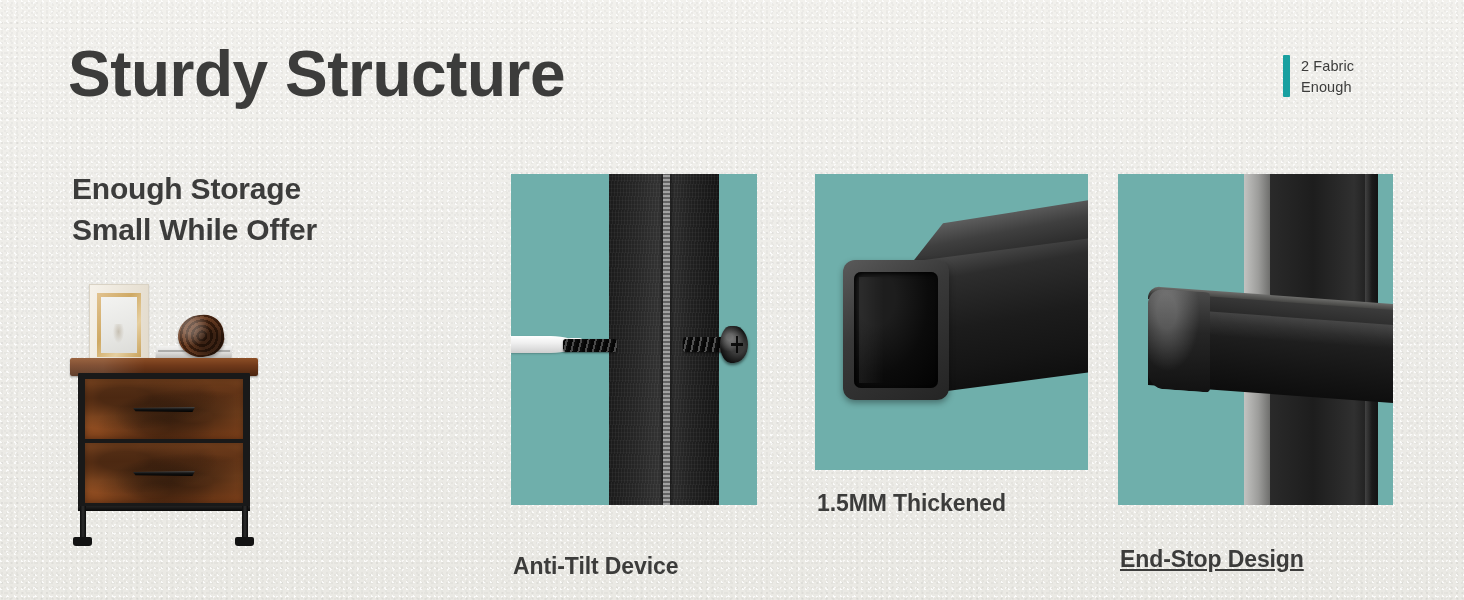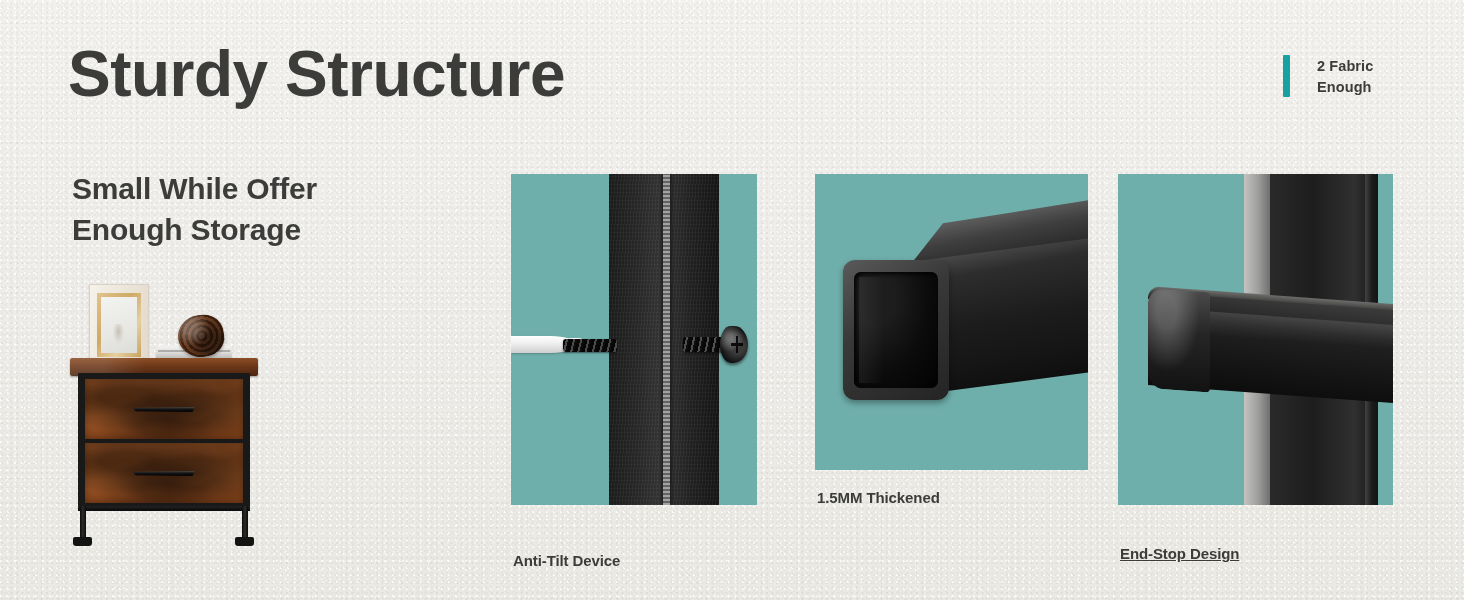--- a/index.html
+++ b/index.html
@@ -53,27 +53,26 @@
     align-items: stretch;
     gap: 11px;
   }
   #badge .bar {
     width: 7px;
     background: #19a0a0;
     border-radius: 1px;
   }
   #badge .txt {
     font-size: 14.5px;
-    font-weight: bold;
+    font-weight: normal;
     color: #3c3c3b;
     line-height: 1.42;
     letter-spacing: .1px;
     padding-top: 1px;
     white-space: nowrap;
-    margin-left: 16px;
   }
 
   
   #subtitle {
     position: absolute;
     left: 72px;
     top: 168px;
     font-size: 30px;
     font-weight: bold;
     color: #3c3c3b;
@@ -190,21 +189,21 @@
   }
 
   
   .panel {
     position: absolute;
     background: #6fafab;
     overflow: hidden;
   }
   .caption {
     position: absolute;
-    font-size: 15px;
+    font-size: 23px;
     font-weight: bold;
     color: #3c3c3b;
     line-height: 1.34;
     letter-spacing: -0.1px;
     white-space: nowrap;
   }
 
   
   #panel1 { left: 511px; top: 174px; width: 246px; height: 331px; }
   .p1-tube {
@@ -366,22 +365,22 @@
 
   <div id="badge">
     <div class="bar"></div>
     <div class="txt">
       <div>2 Fabric</div>
       <div>Enough</div>
     </div>
   </div>
 
   <div id="subtitle">
+    <div>Enough Storage</div>
     <div>Small While Offer</div>
-    <div>Enough Storage</div>
   </div>
 
   <div id="product">
     <div class="pf-outer">
       <div class="pf-gold">
         <div class="pf-photo"></div>
       </div>
     </div>
     <div class="book"></div>
     <div class="cone"></div>

